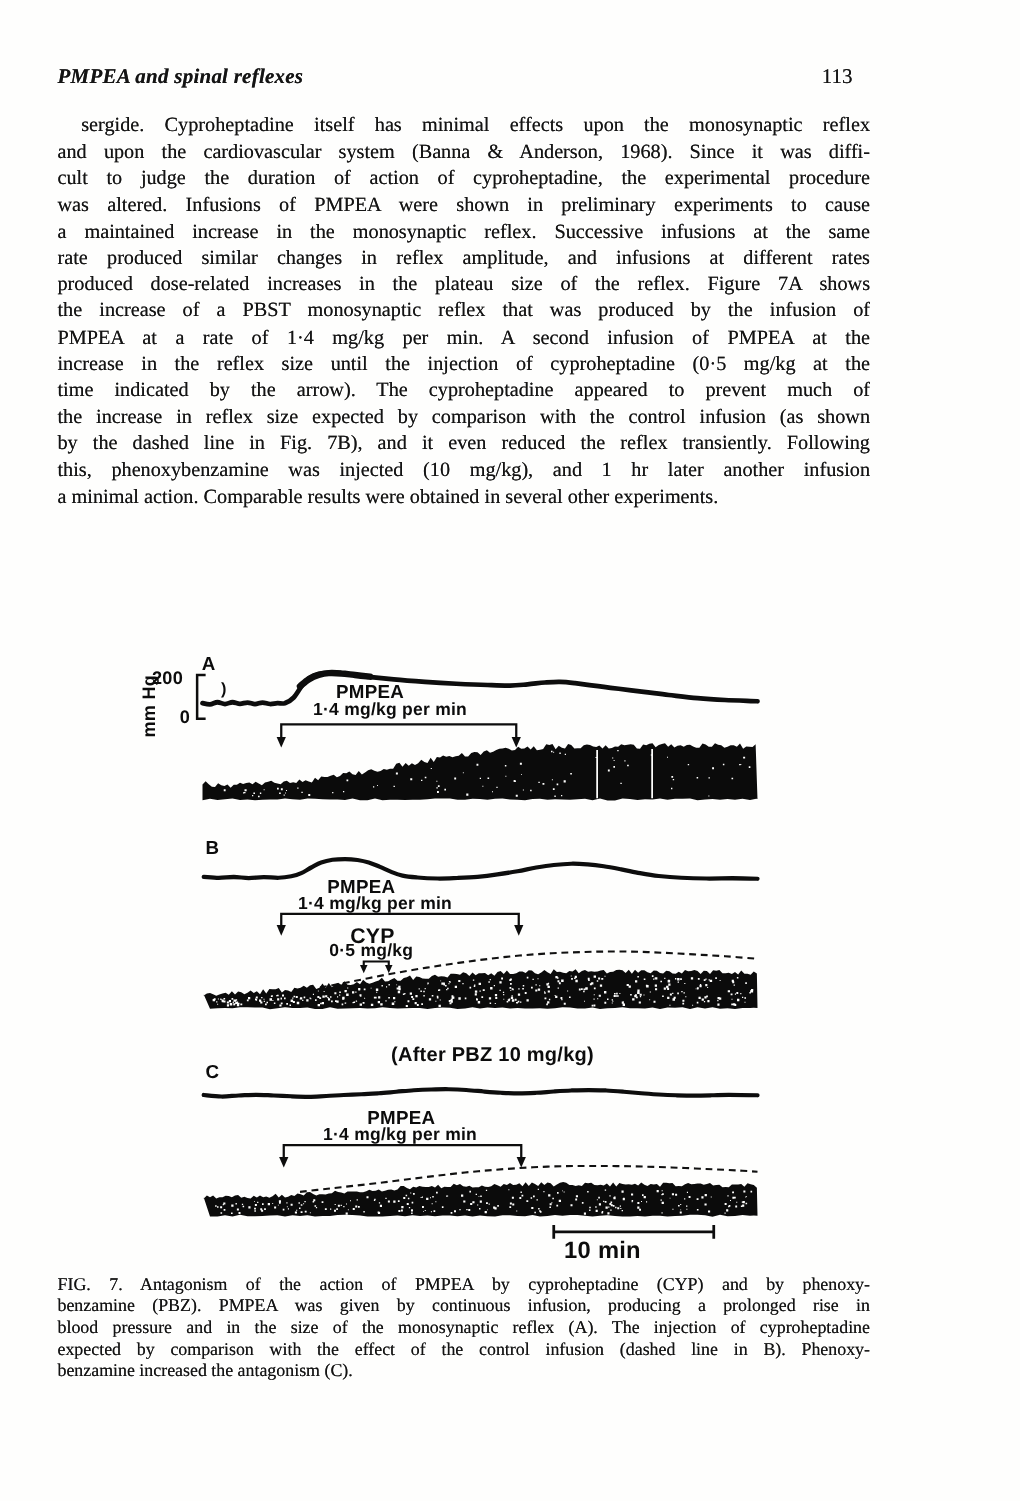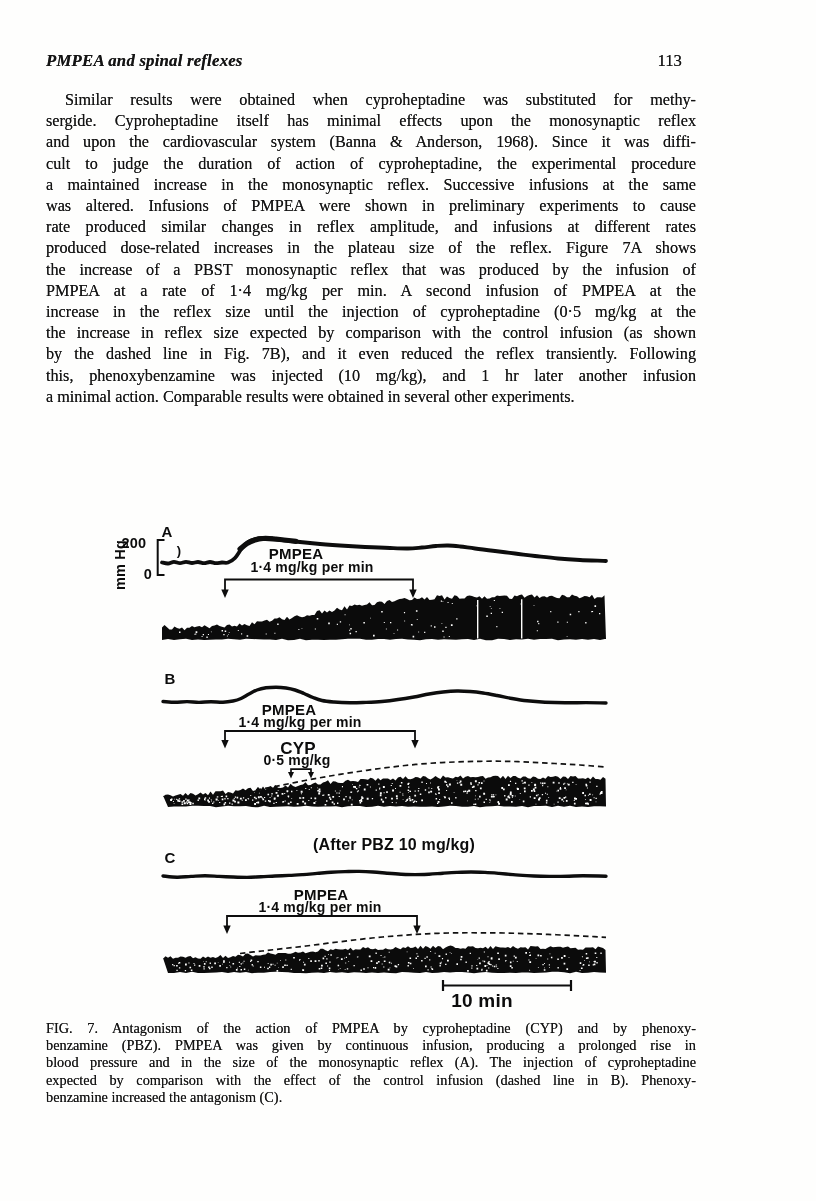--- a/index.html
+++ b/index.html
@@ -24,31 +24,31 @@
 <body>
 
 <div class="page">
 
   <div class="header txt">
     <span class="running">PMPEA and spinal reflexes</span>
     <span class="pagenum">113</span>
   </div>
 
   <div class="bodytext txt">
-      <div class="jline">Similar results were obtained when cyproheptadine was substituted for methy-</div>
       <div class="jline">sergide.  Cyproheptadine itself has minimal effects upon the monosynaptic reflex</div>
       <div class="jline">and upon the cardiovascular system (Banna &amp; Anderson, 1968).  Since it was diffi-</div>
       <div class="jline">cult to judge the duration of action of cyproheptadine, the experimental procedure</div>
+      <div class="jline">was altered.  Infusions of PMPEA were shown in preliminary experiments to cause</div>
       <div class="jline">a maintained increase in the monosynaptic reflex.  Successive infusions at the same</div>
-      <div class="jline">was altered.  Infusions of PMPEA were shown in preliminary experiments to cause</div>
       <div class="jline">rate produced similar changes in reflex amplitude, and infusions at different rates</div>
       <div class="jline">produced dose-related increases in the plateau size of the reflex.  Figure 7A shows</div>
       <div class="jline">the increase of a PBST monosynaptic reflex that was produced by the infusion of</div>
       <div class="jline">PMPEA at a rate of 1·4 mg/kg per min.  A second infusion of PMPEA at the</div>
       <div class="jline">increase in the reflex size until the injection of cyproheptadine (0·5 mg/kg at the</div>
+      <div class="jline">time indicated by the arrow).  The cyproheptadine appeared to prevent much of</div>
       <div class="jline">the increase in reflex size expected by comparison with the control infusion (as shown</div>
       <div class="jline">by the dashed line in Fig. 7B), and it even reduced the reflex transiently.  Following</div>
       <div class="jline">this, phenoxybenzamine was injected (10 mg/kg), and 1 hr later another infusion</div>
       <div class="jline last-line">a minimal action.  Comparable results were obtained in several other experiments.</div>
     </div>
 
   <svg class="fsvg" width="816" height="1201" viewBox="0 0 816 1201">
 
     <path d="M164.5,540 H157.7 V575 H164.5" fill="none" stroke="#0d0d0d" stroke-width="2"></path>
 

